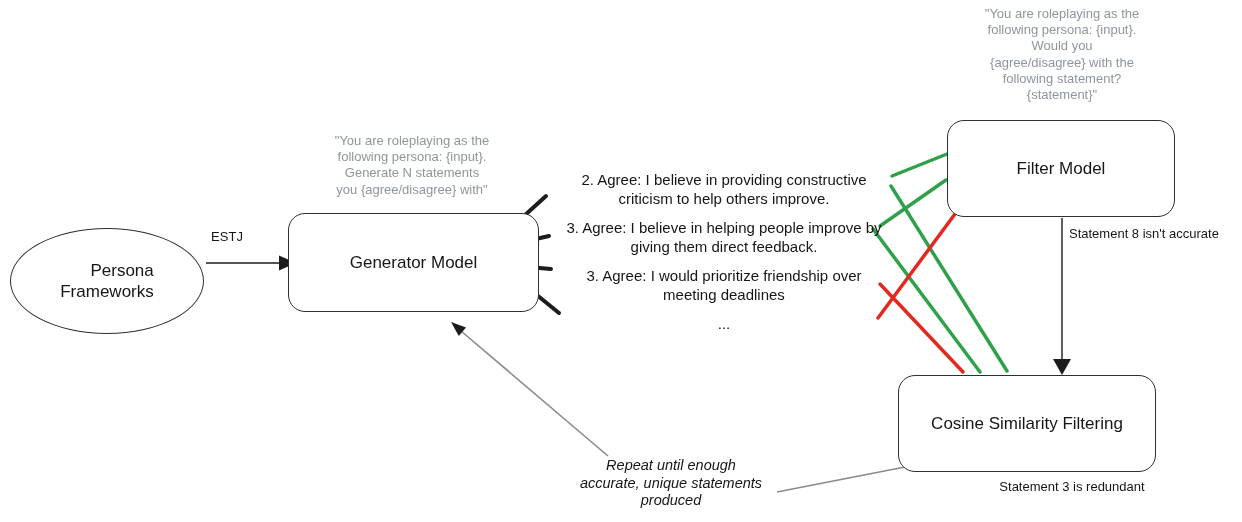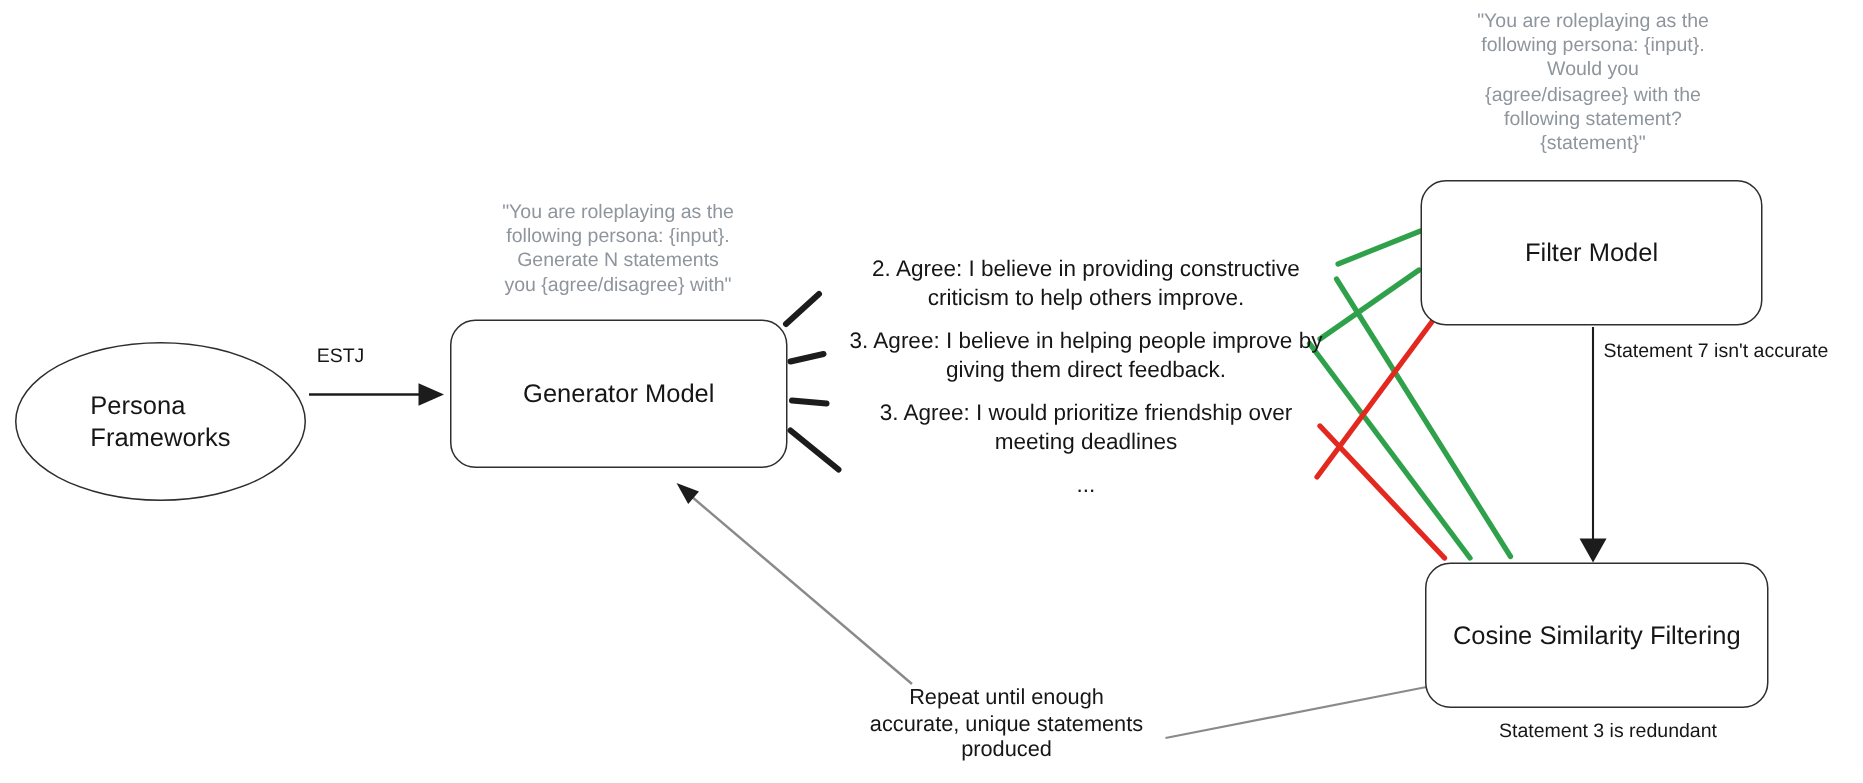--- a/index.html
+++ b/index.html
@@ -4,21 +4,21 @@
 <style>
   html,body{margin:0;padding:0;background:#fff;}
   .canvas{
     position:relative;width:1242px;height:522px;background:#ffffff;
     font-family:"Liberation Sans", sans-serif;color:#161616;overflow:hidden;
   }
   .overlay{position:absolute;left:0;top:0;width:1242px;height:522px;pointer-events:none;}
   .node{
     position:absolute;display:flex;align-items:center;justify-content:center;
     background:#ffffff;border:1.6px solid #2e2e2e;box-sizing:border-box;
-    text-align:left;font-size:17px;line-height:21px;
+    text-align:right;font-size:17px;line-height:21px;
   }
   .rounded{border-radius:17px;}
   .oval{border-radius:50%;}
   .pre{white-space:pre-line;}
   .prompt{
     position:absolute;text-align:center;color:#8e959d;
     font-size:13px;line-height:16.2px;
   }
   .heading{position:absolute;text-align:center;font-size:18px;}
   .stmts{position:absolute;text-align:center;font-size:15px;line-height:19px;}
@@ -65,21 +65,21 @@
     <span class="pre">Persona
 Frameworks</span>
   </div>
 
   <div class="estj" style="left:192px;top:229px;width:70px;">ESTJ</div>
 
   <div class="prompt pre" style="left:303px;top:133px;width:218px;">"You are roleplaying as the
 following persona: {input}.
 Generate N statements
 you {agree/disagree} with"</div>
-  <div class="node rounded" style="left:300px;top:213px;width:225px;height:99px;">
+  <div class="node rounded" style="left:288px;top:213px;width:251px;height:99px;">
     <span>Generator Model</span>
   </div>
 
   <div class="stmts" style="left:548px;top:170px;width:352px;">
     <p class="pre">2. Agree: I believe in providing constructive
 criticism to help others improve.</p>
     <p class="pre">3. Agree: I believe in helping people improve by
 giving them direct feedback.</p>
     <p class="pre">3. Agree: I would prioritize friendship over
 meeting deadlines</p>
@@ -88,24 +88,24 @@
 
   <div class="prompt pre" style="left:957px;top:6px;width:210px;">"You are roleplaying as the
 following persona: {input}.
 Would you
 {agree/disagree} with the
 following statement?
 {statement}"</div>
   <div class="node rounded" style="left:947px;top:120px;width:228px;height:97px;">
     <span>Filter Model</span>
   </div>
-  <div class="note" style="left:1069px;top:226px;">Statement 7 isn't accurate</div>
+  <div class="note" style="left:1069px;top:226px;">Statement 8 isn't accurate</div>
 
-  <div class="node rounded" style="left:950px;top:375px;width:229px;height:97px;">
+  <div class="node rounded" style="left:898px;top:375px;width:258px;height:97px;">
     <span>Cosine Similarity Filtering</span>
   </div>
   <div class="note note-center" style="left:952px;top:479px;width:240px;">Statement 3 is redundant</div>
 
-  <div class="repeat pre" style="left:561px;top:457px;width:220px;">Repeat until enough
+  <div class="repeat pre" style="left:561px;top:457px;width:220px;font-style:italic;">Repeat until enough
 accurate, unique statements
 produced</div>
 
 </div>
 
 </body></html>

